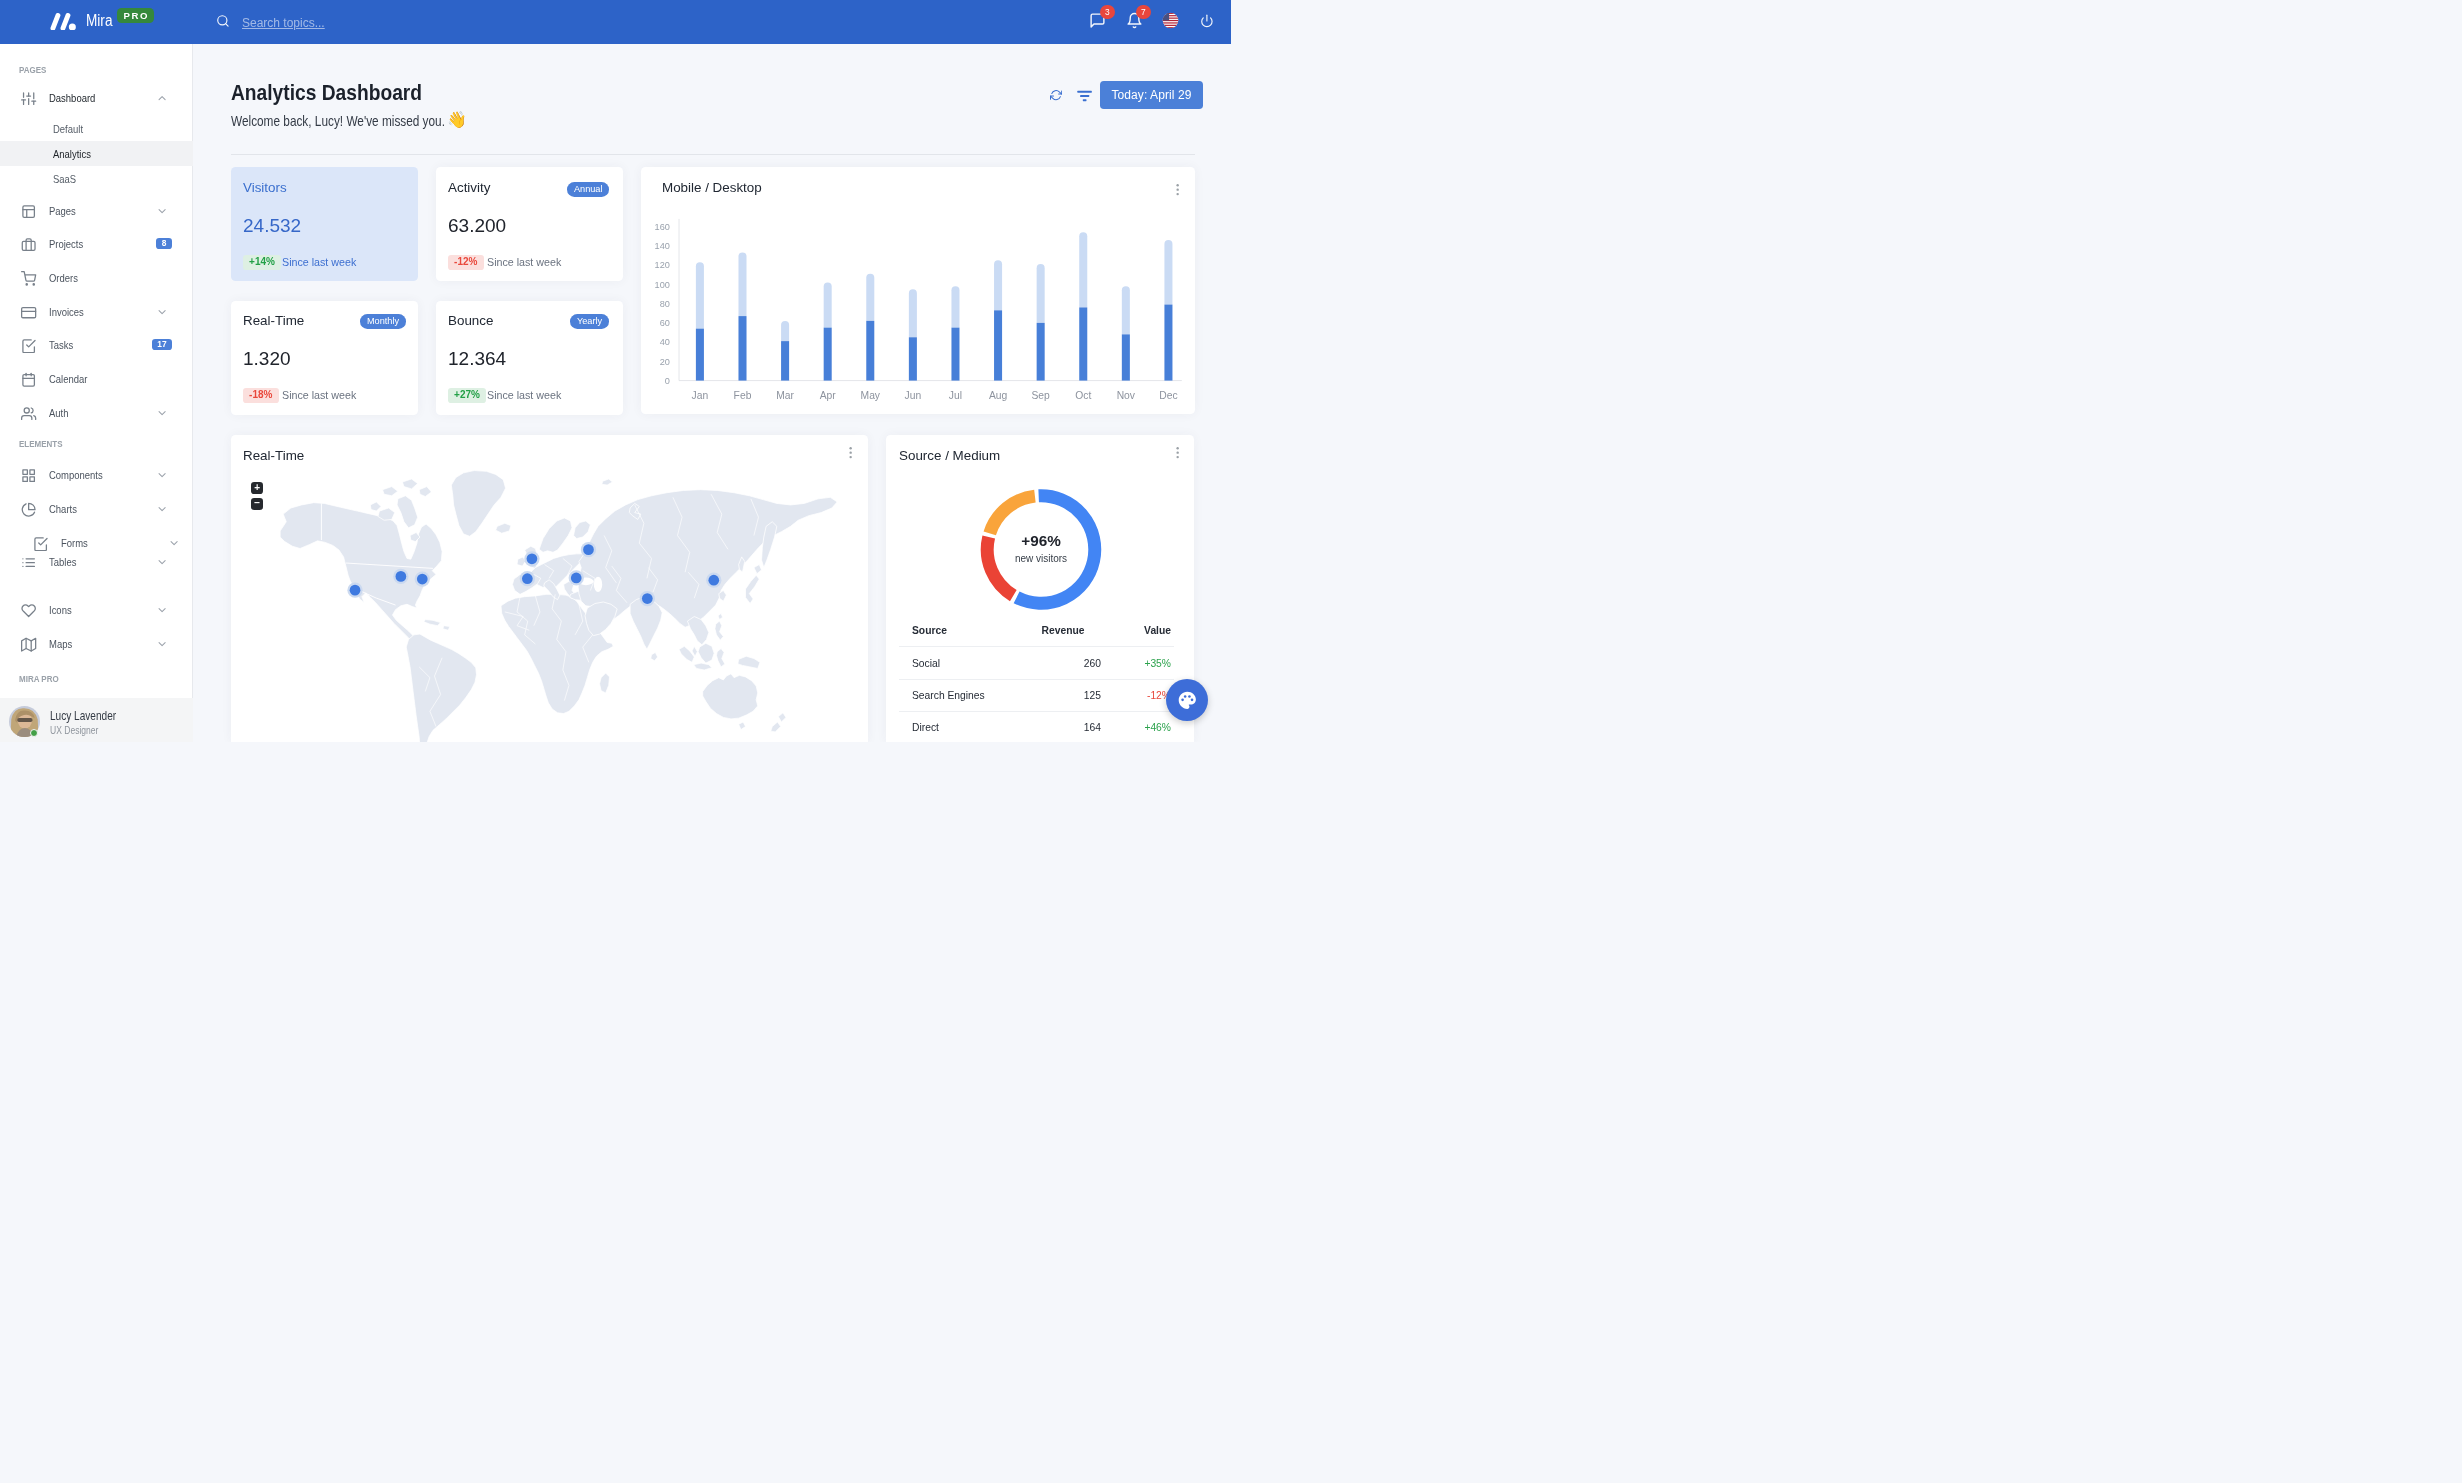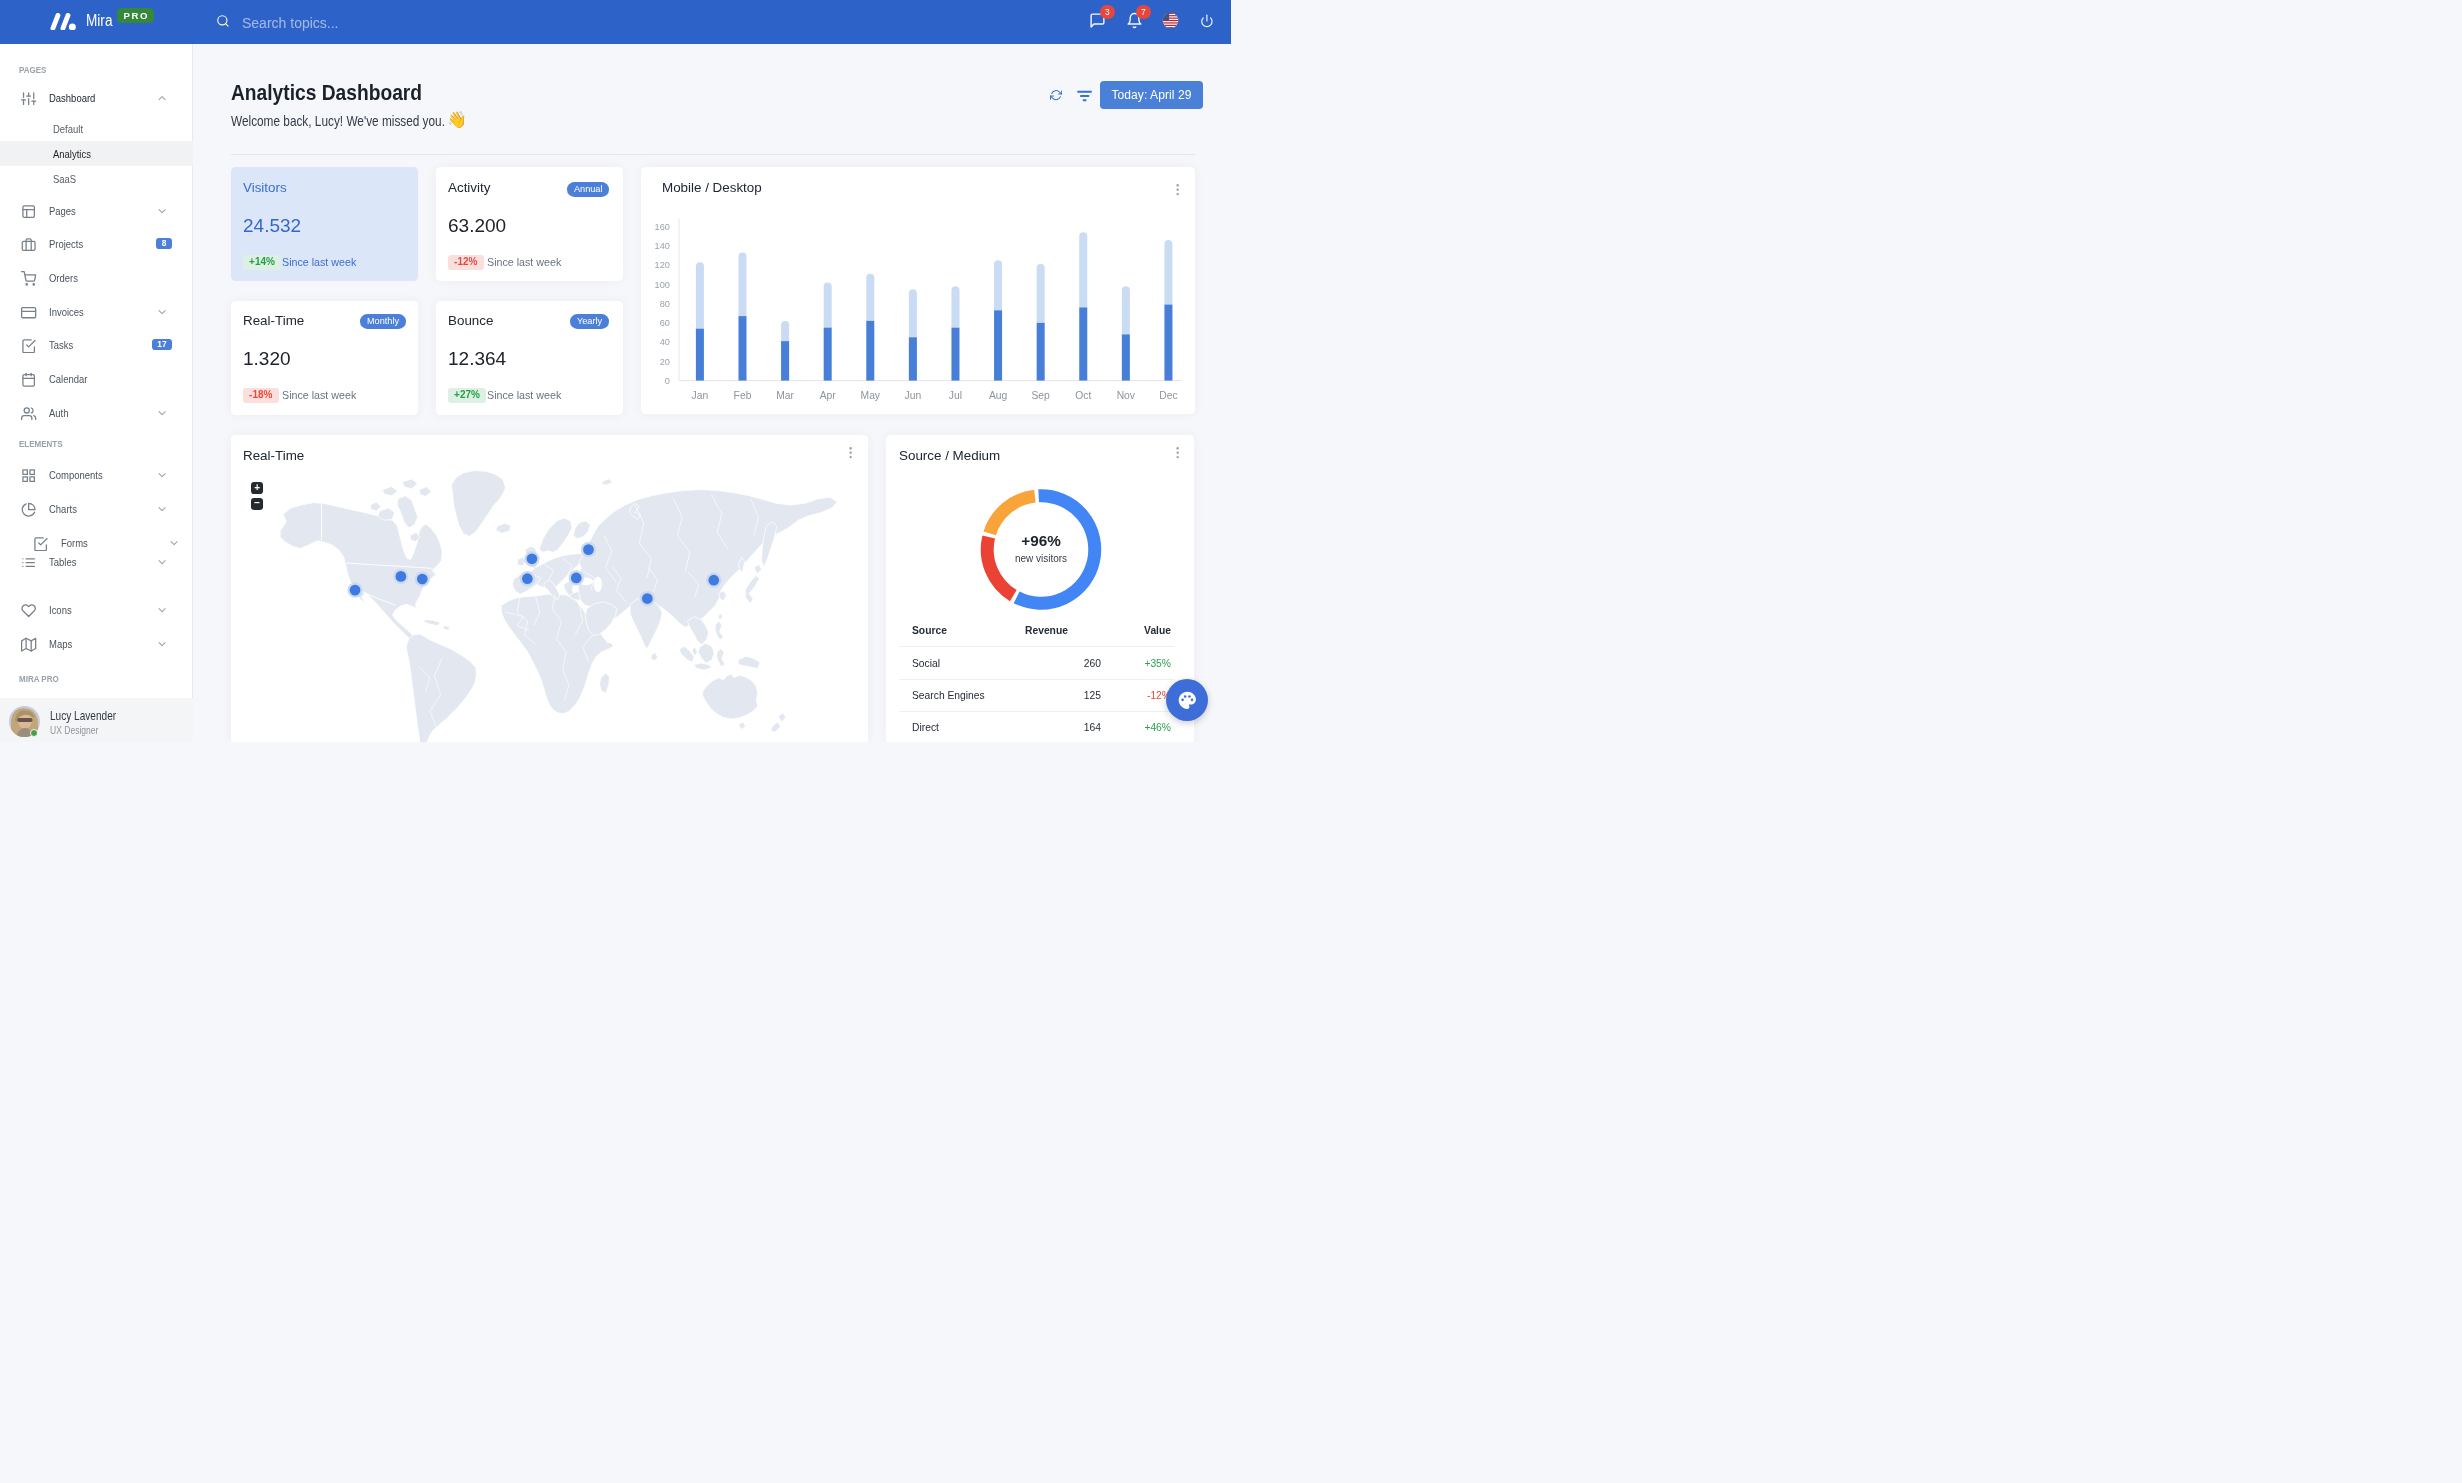--- a/index.html
+++ b/index.html
@@ -7,21 +7,21 @@
 body{font-family:"Liberation Sans",sans-serif;background:#f5f7fb;-webkit-font-smoothing:antialiased;}
 #app{position:relative;width:1231px;height:742px;}
 .abs{position:absolute;}
 svg{display:block;}
 
 #nav{position:absolute;left:0;top:0;width:1231px;height:44px;background:#2d63c8;z-index:20;}
 #logo-mark{position:absolute;left:50px;top:12.6px;}
 #logo-text{position:absolute;left:86px;top:13px;color:#fff;font-size:16px;font-weight:400;line-height:16px;transform:scaleX(.85);transform-origin:left;}
 #pro-badge{position:absolute;left:117px;top:8px;width:37px;height:15.3px;background:#35883b;color:#fff;font-size:9.6px;font-weight:600;border-radius:4.6px;letter-spacing:1.5px;text-align:center;line-height:15.3px;text-indent:1.5px;}
 #search-ic{position:absolute;left:216px;top:14px;color:#fff;opacity:.95;}
-#search-ph{position:absolute;left:242px;top:15px;font-size:14px;color:rgba(255,255,255,.55);line-height:16px;}
+#search-ph{position:absolute;left:242px;top:15px;font-size:12px;color:rgba(255,255,255,.55);line-height:16px;text-decoration:underline;}
 .navic{position:absolute;color:#f3f6fb;}
 .nbadge{position:absolute;background:#e8463c;color:#fff;border-radius:50%;width:14.5px;height:14.5px;font-size:8.4px;font-weight:400;text-align:center;line-height:14.5px;}
 
 #sidebar{position:absolute;left:0;top:44px;width:193px;height:697px;background:#fff;border-right:0.8px solid #e7e9ed;}
 .scat{position:absolute;left:19px;color:#9aa1a9;font-size:9.2px;font-weight:600;letter-spacing:0;transform:scaleX(.87);transform-origin:left;}
 .sitem{position:absolute;left:0;width:193px;height:26px;}
 .sitem .ic{position:absolute;left:21.4px;top:6.1px;color:#78808a;}
 .sitem .tx{position:absolute;left:49px;top:6.9px;font-size:10.3px;color:#4b535e;line-height:13.8px;transform:scaleX(.92);transform-origin:left;white-space:nowrap;}
 .sitem .chev{position:absolute;left:156px;top:6.9px;color:#9aa1aa;}
 .sbadge{position:absolute;background:#4c80d8;color:#fff;font-size:8.4px;font-weight:600;border-radius:3.1px;text-align:center;line-height:11.5px;height:11.5px;top:6.9px;}
@@ -536,21 +536,21 @@
     </svg>
 <svg class="abs" id="donut" style="left:980px;top:488px;" width="122" height="123" viewBox="0 0 160 161">
       <path d="M76.92483319074381 10.067100378479026 A70.5 70.5 0 1 1 47.99366976836196 143.31595995527994" stroke="#4285f4" stroke-width="17" fill="none"></path>
       <path d="M43.68981571884118 140.93029469949892 A70.5 70.5 0 0 1 11.44792061196381 64.04210184815865" stroke="#ea4335" stroke-width="17" fill="none"></path>
       <path d="M12.762954972250014 59.30024113494872 A70.5 70.5 0 0 1 72.01917342936255 10.453184174800583" stroke="#f9a43b" stroke-width="17" fill="none"></path>
     </svg>
 <div class="abs" style="left:980px;top:533px;width:122px;text-align:center;font-size:15.3px;font-weight:700;color:#20242c;line-height:1;">+96%</div>
 <div class="abs" style="left:980px;top:554px;width:122px;text-align:center;font-size:10px;color:#39404a;line-height:1;">new visitors</div>
 
 <div class="trow" style="left:912px;top:625px;font-weight:700;">Source</div>
-<div class="trow" style="left:1025px;top:625px;width:76px;text-align:left;font-weight:700;">Revenue</div>
+<div class="trow" style="left:1025px;top:625px;width:76px;text-align:center;font-weight:700;">Revenue</div>
 <div class="trow" style="left:1110px;top:625px;width:61px;text-align:right;font-weight:700;">Value</div>
 <div class="tline" style="top:646px;"></div>
 <div class="trow" style="left:912px;top:658px;">Social</div>
 <div class="trow" style="left:1025px;top:658px;width:76px;text-align:right;">260</div>
 <div class="trow" style="left:1110px;top:658px;width:61px;text-align:right;color:#2ba24c;">+35%</div>
 <div class="tline" style="top:679px;"></div>
 <div class="trow" style="left:912px;top:690px;">Search Engines</div>
 <div class="trow" style="left:1025px;top:690px;width:76px;text-align:right;">125</div>
 <div class="trow" style="left:1110px;top:690px;width:61px;text-align:right;color:#e8483c;">-12%</div>
 <div class="tline" style="top:711px;"></div>

